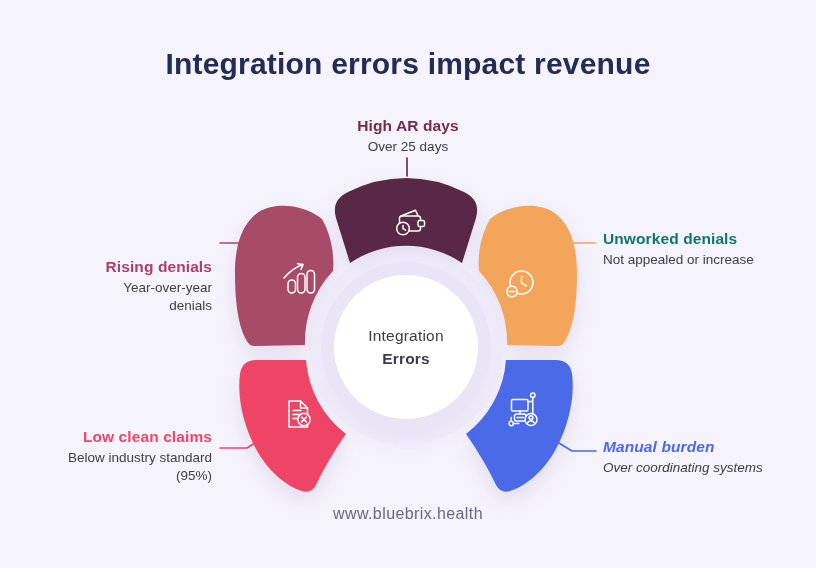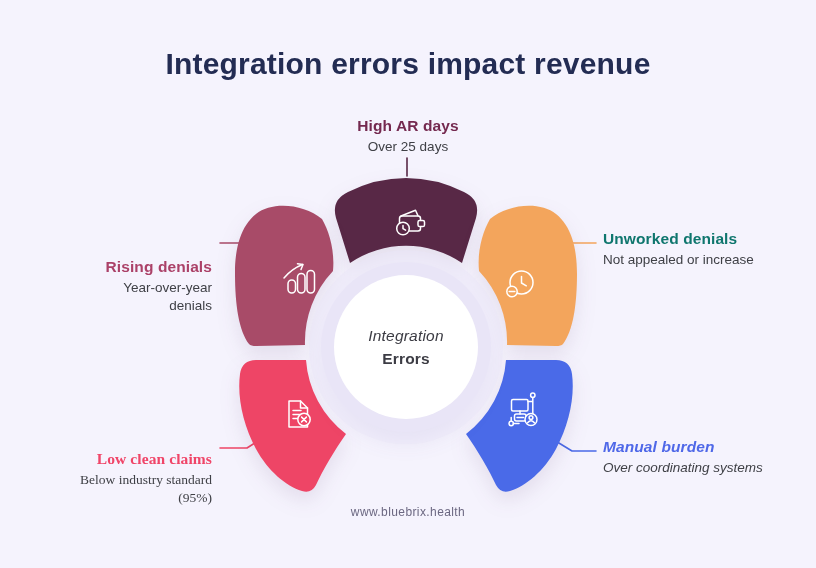--- a/index.html
+++ b/index.html
@@ -28,21 +28,21 @@
     display: flex; flex-direction: column; align-items: center; justify-content: center;
     font-size: 15.5px; line-height: 1.5; color: #3c3c44; letter-spacing: 0.2px;
   }
   .label { position: absolute; font-size: 13.5px; color: #3f4046; }
   .label h3 { margin: 0 0 3px 0; font-size: 15.5px; font-weight: 700; letter-spacing: 0.1px; }
   .label .sub { white-space: pre-line; line-height: 1.32; }
   .label.align-right { text-align: right; }
   .label.align-center { text-align: center; }
   .footer {
     position: absolute; left: 0; right: 0; top: 505px;
-    text-align: center; font-size: 12px; letter-spacing: 0.4px;
+    text-align: center; font-size: 16px; letter-spacing: 0.4px;
     color: #6b6781;
   }
 </style>
 </head>
 <body>
 
 <div class="canvas">
 
   <div class="title" style="color: rgb(35, 44, 83);">Integration errors impact revenue</div>
 
@@ -103,41 +103,41 @@
       <path d="M28.8 5.4 V21.5 M24 9.5 H28.8"></path>
       <circle cx="7.2" cy="31.5" r="2.2"></circle>
       <path d="M9.4 31.5 H15 M7.2 29.3 V25.5"></path>
       <circle cx="27" cy="27.5" r="6" fill="#4a6ae8"></circle>
       <circle cx="27" cy="25.6" r="1.9"></circle>
       <path d="M23.6 30.8 Q27 26.8 30.4 30.8"></path>
     </g>
   </svg>
 
   <div class="center-circle">
-    <span style="color: rgb(60, 60, 68); font-style: italic;">Integration</span>
+    <span style="color: rgb(60, 60, 68);">Integration</span>
     <span style="color: rgb(60, 60, 68); font-weight: bold;">Errors</span>
   </div>
 
   <div class="label align-center" style="left:0; right:0; top:117px;">
     <h3 style="color: rgb(116, 41, 79);">High AR days</h3>
     <div class="sub">Over 25 days</div>
   </div>
 
   <div class="label align-right" style="right:604px; width:175px; top:230px;margin-top:28px;">
     <h3 style="color: rgb(171, 65, 104);">Rising denials</h3>
     <div class="sub">Year-over-year
 denials</div>
   </div>
 
   <div class="label" style="left:603px; width:200px; top:230px;">
     <h3 style="color: #0f766e;">Unworked denials</h3>
     <div class="sub">Not appealed or increase</div>
   </div>
 
-  <div class="label align-right" style="right:604px; width:175px; top:450px;font-family:Liberation Serif, serif;">
+  <div class="label align-right" style="right:604px; width:175px; top:428px;">
     <h3 style="color: rgb(240, 69, 104);">Low clean claims</h3>
     <div class="sub">Below industry standard
 (95%)</div>
   </div>
 
   <div class="label" style="left:603px; width:200px; top:438px;font-style:italic;">
     <h3 style="color: rgb(79, 104, 232);">Manual burden</h3>
     <div class="sub">Over coordinating systems</div>
   </div>
 

